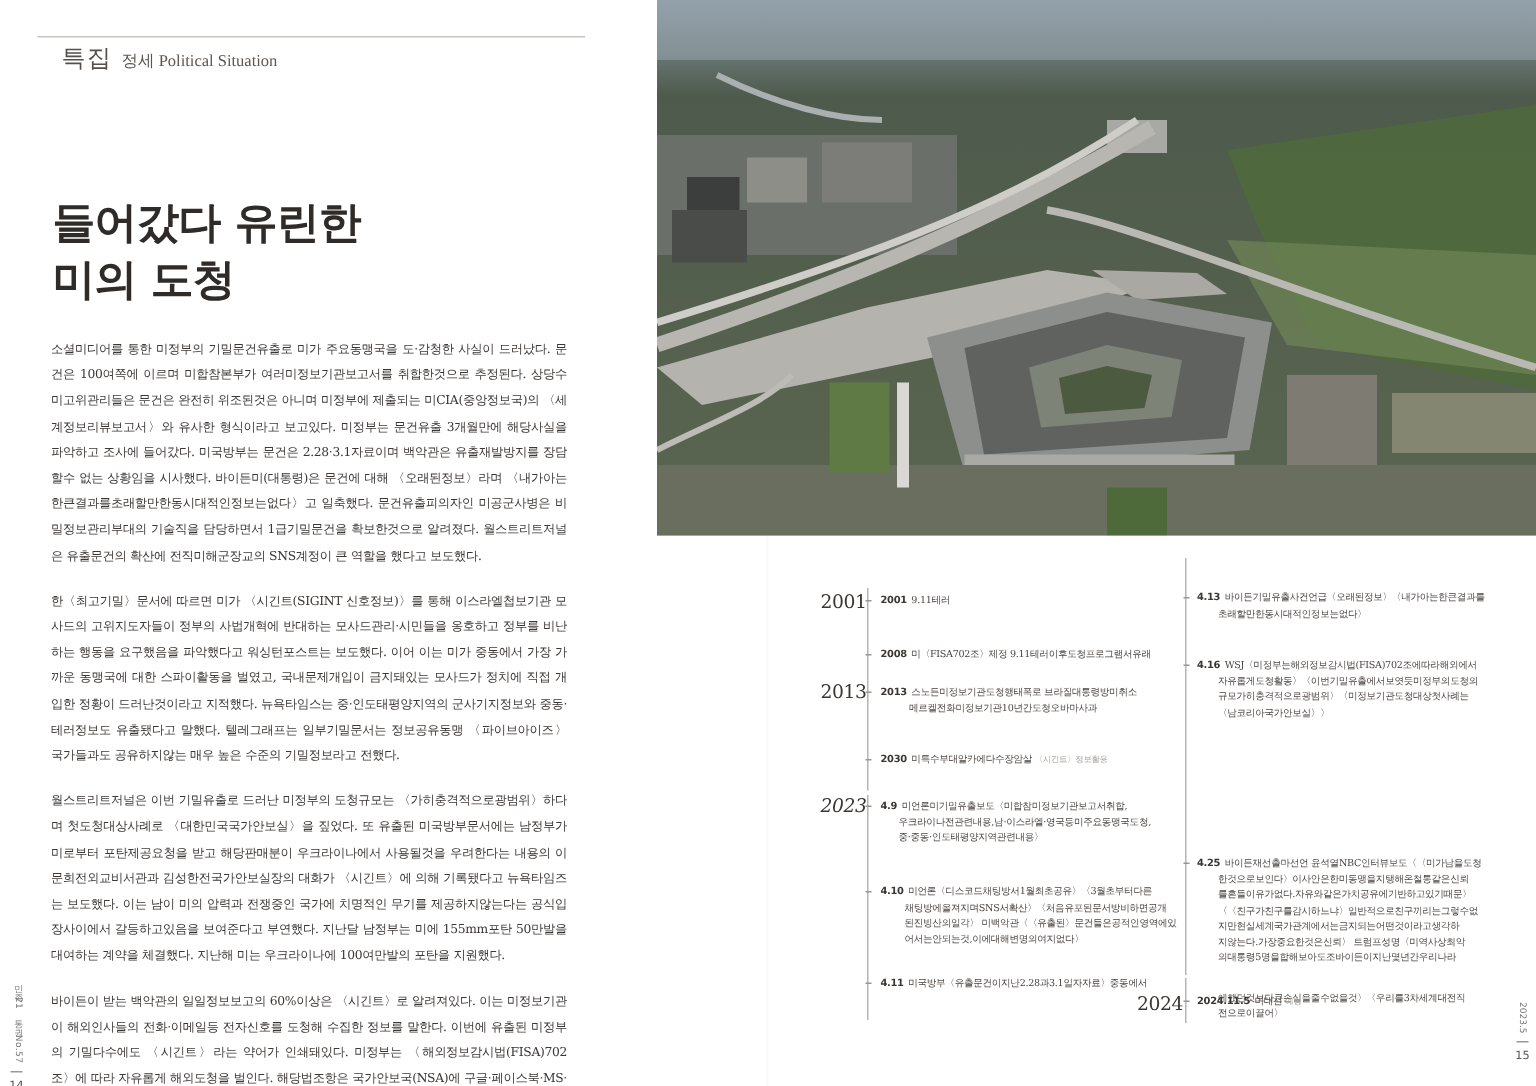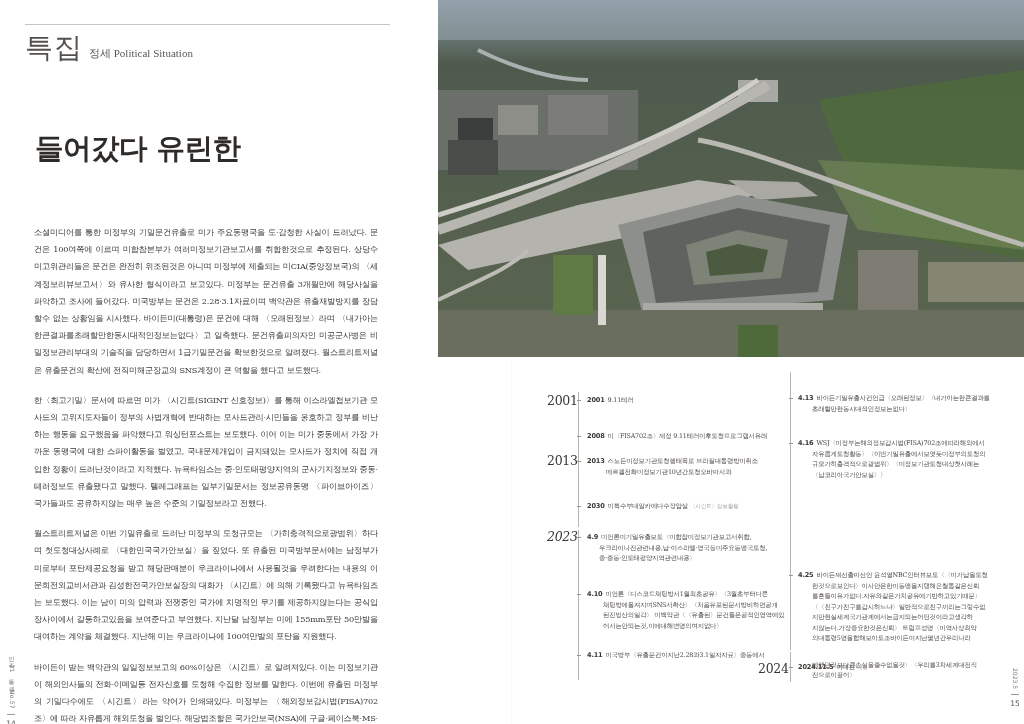--- a/index.html
+++ b/index.html
@@ -5,21 +5,21 @@
     * { margin: 0; padding: 0; box-sizing: border-box; }
     html, body { width: 1024px; height: 724px; overflow: hidden; background: #ffffff; }
     body { position: relative; font-family: "DejaVu Serif", "Liberation Serif", serif; color: #3a3633; }
 
     .spread { position: absolute; inset: 0; width: 1024px; height: 724px; background: #fff; }
 
     
     .left-page { position: absolute; left: 0; top: 0; width: 512px; height: 724px; }
     .header-rule { position: absolute; left: 25px; top: 24px; width: 365px; height: 1px; background: #c9c6c2; }
     .section-label { position: absolute; left: 25px; top: 29px; display: flex; align-items: baseline; gap: 6px; color: #4a4542; }
-    .section-label .big { font-family: "DejaVu Serif", serif; font-size: 28px; font-weight: 300; letter-spacing: 1px; color: #55504c; }
+    .section-label .big { font-family: "DejaVu Serif", serif; font-size: 16px; font-weight: 300; letter-spacing: 1px; color: #55504c; margin-left: 16px; }
     .section-label .small { font-family: "Liberation Serif", serif; font-size: 11px; color: #5c5753; }
 
     .headline { position: absolute; left: 35px; top: 130px; font-family: "DejaVu Sans", sans-serif; font-weight: bold; font-size: 28.5px; line-height: 38px; color: #2f2b29; letter-spacing: -0.5px; }
 
     .body-text { position: absolute; left: 34px; top: 224px; width: 344px; font-family: "DejaVu Serif", serif; font-size: 8.2px; line-height: 17.2px; color: #3b3735; text-align: justify; letter-spacing: -0.2px; }
     .body-text p { margin-bottom: 13px; text-align: justify; }
 
     .folio-left { position: absolute; left: 4px; top: 652px; width: 14px; display: flex; flex-direction: column; align-items: center; }
     .folio-left .vtext { writing-mode: vertical-rl; font-family: "DejaVu Sans", sans-serif; font-size: 6px; color: #777; letter-spacing: 0.3px; }
     .folio-left .rule { width: 8px; height: 1px; background: #999; margin: 5px 0 4px; }
@@ -53,20 +53,21 @@
 
   <div class="left-page">
     <div class="header-rule"></div>
     <div class="section-label">
       <span class="big">특집</span>
       <span class="small">정세 Political Situation</span>
     </div>
 
     <h1 class="headline">
       <span>들어갔다 유린한</span><br>
+      <span>미의 도청</span>
     </h1>
 
     <div class="body-text">
       <p>소셜미디어를 통한 미정부의 기밀문건유출로 미가 주요동맹국을 도·감청한 사실이 드러났다. 문건은 100여쪽에 이르며 미합참본부가 여러미정보기관보고서를 취합한것으로 추정된다. 상당수 미고위관리들은 문건은 완전히 위조된것은 아니며 미정부에 제출되는 미CIA(중앙정보국)의 〈세계정보리뷰보고서〉와 유사한 형식이라고 보고있다. 미정부는 문건유출 3개월만에 해당사실을 파악하고 조사에 들어갔다. 미국방부는 문건은 2.28·3.1자료이며 백악관은 유출재발방지를 장담할수 없는 상황임을 시사했다. 바이든미(대통령)은 문건에 대해 〈오래된정보〉라며 〈내가아는한큰결과를초래할만한동시대적인정보는없다〉고 일축했다. 문건유출피의자인 미공군사병은 비밀정보관리부대의 기술직을 담당하면서 1급기밀문건을 확보한것으로 알려졌다. 월스트리트저널은 유출문건의 확산에 전직미해군장교의 SNS계정이 큰 역할을 했다고 보도했다.</p>
       <p>한〈최고기밀〉문서에 따르면 미가 〈시긴트(SIGINT 신호정보)〉를 통해 이스라엘첩보기관 모사드의 고위지도자들이 정부의 사법개혁에 반대하는 모사드관리·시민들을 옹호하고 정부를 비난하는 행동을 요구했음을 파악했다고 워싱턴포스트는 보도했다. 이어 이는 미가 중동에서 가장 가까운 동맹국에 대한 스파이활동을 벌였고, 국내문제개입이 금지돼있는 모사드가 정치에 직접 개입한 정황이 드러난것이라고 지적했다. 뉴욕타임스는 중·인도태평양지역의 군사기지정보와 중동·테러정보도 유출됐다고 말했다. 텔레그래프는 일부기밀문서는 정보공유동맹 〈파이브아이즈〉국가들과도 공유하지않는 매우 높은 수준의 기밀정보라고 전했다.</p>
       <p>월스트리트저널은 이번 기밀유출로 드러난 미정부의 도청규모는 〈가히충격적으로광범위〉하다며 첫도청대상사례로 〈대한민국국가안보실〉을 짚었다. 또 유출된 미국방부문서에는 남정부가 미로부터 포탄제공요청을 받고 해당판매분이 우크라이나에서 사용될것을 우려한다는 내용의 이문희전외교비서관과 김성한전국가안보실장의 대화가 〈시긴트〉에 의해 기록됐다고 뉴욕타임즈는 보도했다. 이는 남이 미의 압력과 전쟁중인 국가에 치명적인 무기를 제공하지않는다는 공식입장사이에서 갈등하고있음을 보여준다고 부연했다. 지난달 남정부는 미에 155mm포탄 50만발을 대여하는 계약을 체결했다. 지난해 미는 우크라이나에 100여만발의 포탄을 지원했다.</p>
       <p>바이든이 받는 백악관의 일일정보보고의 60%이상은 〈시긴트〉로 알려져있다. 이는 미정보기관이 해외인사들의 전화·이메일등 전자신호를 도청해 수집한 정보를 말한다. 이번에 유출된 미정부의 기밀다수에도 〈시긴트〉라는 약어가 인쇄돼있다. 미정부는 〈해외정보감시법(FISA)702조〉에 따라 자유롭게 해외도청을 벌인다. 해당법조항은 국가안보국(NSA)에 구글·페이스북·MS·애플등 미소유플랫포옴을 통한 외국인의 의사소통을 볼수 있는 권한을 부여했다. 이는 〈9.11사건〉이후 진행된 도청프로그램에서 유래한 한시법으로, 미정부가 외국에서 영장 없이도 외국인의 통신정보를 수집할수 있도록 했다. 미특수부대는 지난해 〈시긴트〉를 이용해 알카에다수장 아이만알자와히리를 암살했다. 미정부는 이전에도 동맹국정상의 전화를 도청한 사실이 밝혀져 공식적으로 사과한적도 있으나 이같은 불법적관행은 전혀 개선되지않고있다.</p>
     </div>
 
     <div class="folio-left">

